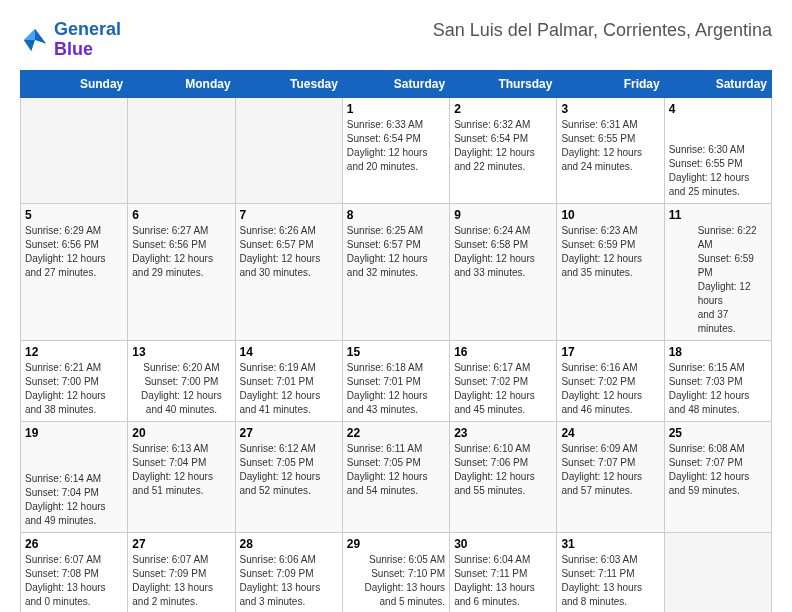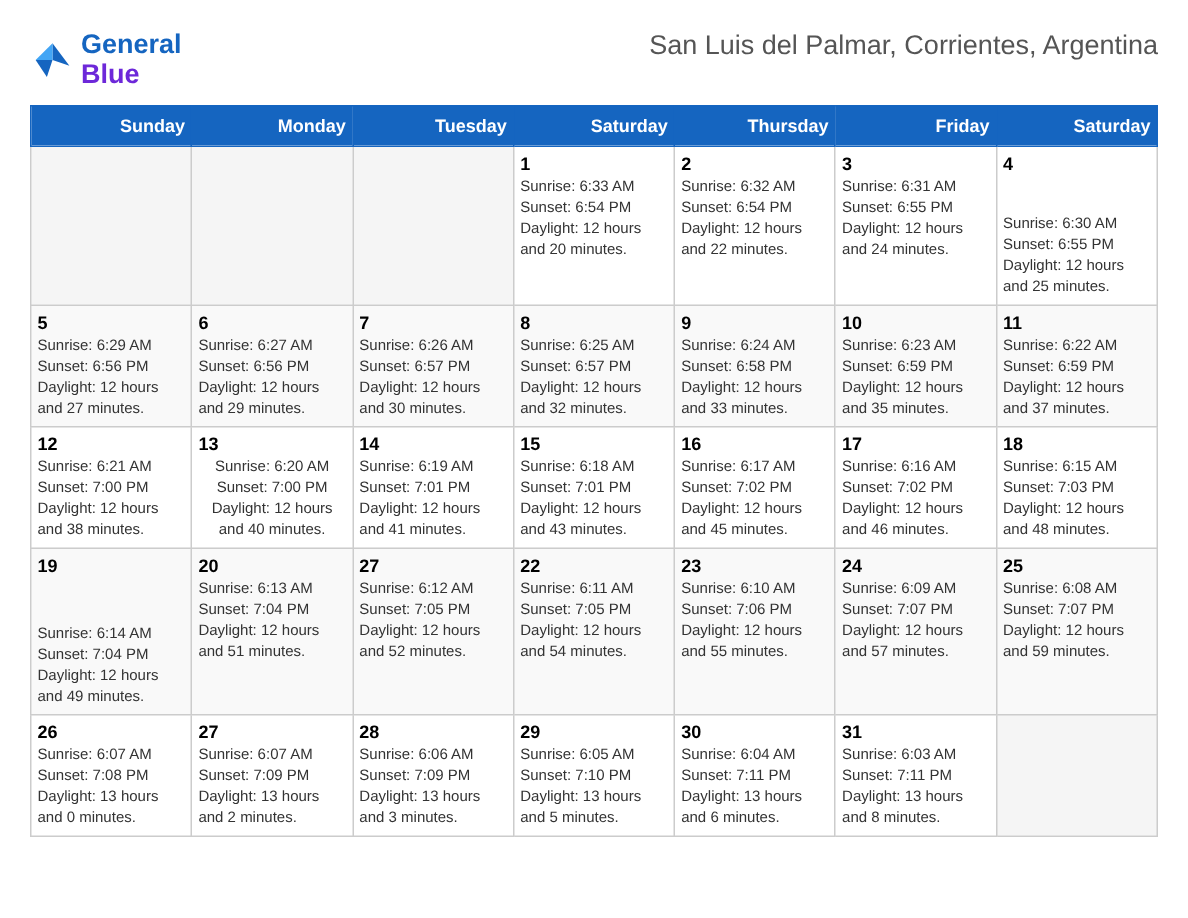--- a/index.html
+++ b/index.html
@@ -189,21 +189,21 @@
         </td>
         <td>
           <div class="day-number">10</div>
           <div class="day-info" style="white-space: pre-line;">Sunrise: 6:23 AM
 Sunset: 6:59 PM
 Daylight: 12 hours
 and 35 minutes.</div>
         </td>
         <td>
           <div class="day-number">11</div>
-          <div class="day-info" style="white-space: pre-line;">Sunrise: 6:22 AM
+          <div class="day-info" style="white-space: pre-line; margin-left: 29px;">Sunrise: 6:22 AM
 Sunset: 6:59 PM
 Daylight: 12 hours
 and 37 minutes.</div>
         </td>
       </tr>
       <tr>
         <td>
           <div class="day-number">12</div>
           <div class="day-info" style="white-space: pre-line;">Sunrise: 6:21 AM
 Sunset: 7:00 PM
@@ -321,21 +321,21 @@
         </td>
         <td>
           <div class="day-number">28</div>
           <div class="day-info" style="white-space: pre-line;">Sunrise: 6:06 AM
 Sunset: 7:09 PM
 Daylight: 13 hours
 and 3 minutes.</div>
         </td>
         <td>
           <div class="day-number">29</div>
-          <div class="day-info" style="white-space: pre-line;">Sunrise: 6:05 AM
+          <div class="day-info" style="white-space: pre-line; text-align: right;">Sunrise: 6:05 AM
 Sunset: 7:10 PM
 Daylight: 13 hours
 and 5 minutes.</div>
         </td>
         <td>
           <div class="day-number">30</div>
           <div class="day-info" style="white-space: pre-line;">Sunrise: 6:04 AM
 Sunset: 7:11 PM
 Daylight: 13 hours
 and 6 minutes.</div>

